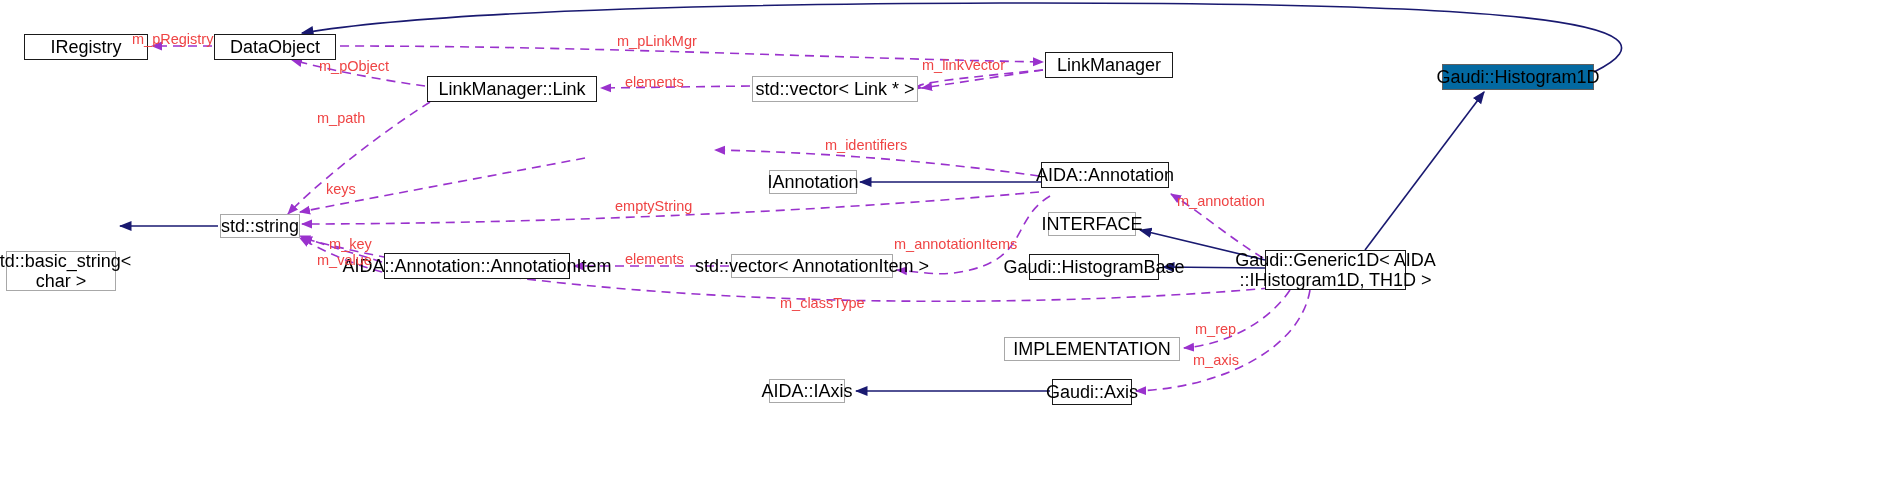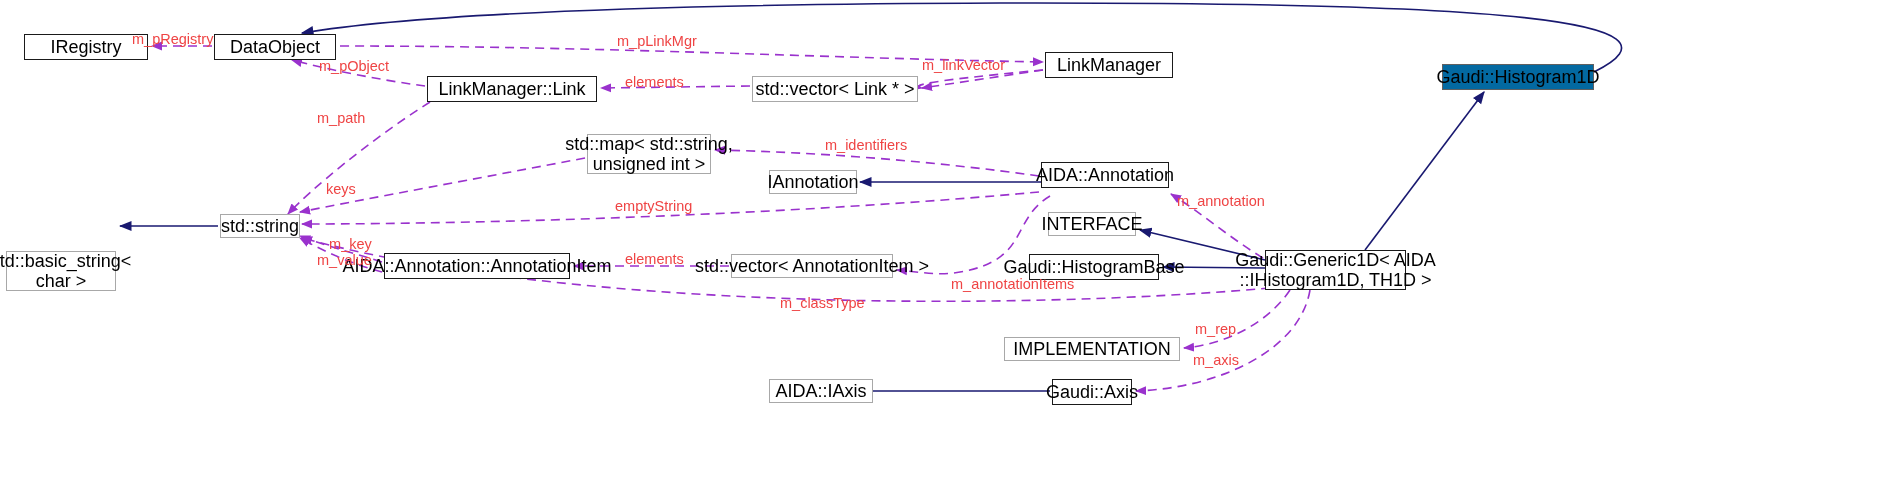--- a/index.html
+++ b/index.html
@@ -129,48 +129,46 @@
       <path d="M 1310 290 C 1300 350 1220 388 1136 391" marker-end="url(#arrow-purple)"></path>
     </g>
   </svg>
 
   <div class="node solid" style="left:24px;  top:34px;  width:124px; height:26px;">IRegistry</div>
   <div class="node solid" style="left:214px; top:34px;  width:122px; height:26px;">DataObject</div>
   <div class="node solid" style="left:427px; top:76px;  width:170px; height:26px;">LinkManager::Link</div>
   <div class="node light" style="left:752px; top:76px;  width:166px; height:26px;">std::vector&lt; Link * &gt;</div>
   <div class="node solid" style="left:1045px;top:52px;  width:128px; height:26px;">LinkManager</div>
   <div class="node focus" style="left:1442px;top:64px;  width:152px; height:26px;">Gaudi::Histogram1D</div>
-  <div class="node light" style="left:587px; top:134px; width:124px; height:40px;">std::map&lt; std::string,
-unsigned int &gt;</div>
   <div class="node light" style="left:769px; top:170px; width:88px;  height:24px;">IAnnotation</div>
   <div class="node solid" style="left:1041px;top:162px; width:128px; height:26px;">AIDA::Annotation</div>
   <div class="node light" style="left:6px;   top:206px; width:110px; height:40px;margin-top:45px;">std::basic_string&lt;
 char &gt;</div>
   <div class="node light" style="left:220px; top:214px; width:80px;  height:24px;">std::string</div>
   <div class="node light" style="left:1048px;top:212px; width:88px;  height:24px;">INTERFACE</div>
   <div class="node solid" style="left:384px; top:253px; width:186px; height:26px;">AIDA::Annotation::AnnotationItem</div>
   <div class="node light" style="left:731px; top:254px; width:162px; height:24px;">std::vector&lt; AnnotationItem &gt;</div>
   <div class="node solid" style="left:1029px;top:254px; width:130px; height:26px;">Gaudi::HistogramBase</div>
   <div class="node solid" style="left:1265px;top:250px; width:141px; height:40px;">Gaudi::Generic1D&lt; AIDA
 ::IHistogram1D, TH1D &gt;</div>
   <div class="node light" style="left:1004px;top:337px; width:176px; height:24px;text-align:center;">IMPLEMENTATION</div>
-  <div class="node light" style="left:769px; top:379px; width:104px;  height:24px;">AIDA::IAxis</div>
+  <div class="node light" style="left:769px; top:379px; width:76px;  height:24px;">AIDA::IAxis</div>
   <div class="node solid" style="left:1052px;top:379px; width:80px;  height:26px;">Gaudi::Axis</div>
 
   <div class="edge-label" style="left:132px;  top:31px;">m_pRegistry</div>
   <div class="edge-label" style="left:617px;  top:33px;">m_pLinkMgr</div>
   <div class="edge-label" style="left:922px;  top:57px;">m_linkVector</div>
   <div class="edge-label" style="left:319px;  top:58px;">m_pObject</div>
   <div class="edge-label" style="left:625px;  top:74px;">elements</div>
   <div class="edge-label" style="left:317px;  top:110px;">m_path</div>
   <div class="edge-label" style="left:779px;  top:137px;margin-left:46px;">m_identifiers</div>
   <div class="edge-label" style="left:326px;  top:181px;">keys</div>
   <div class="edge-label" style="left:615px;  top:198px;">emptyString</div>
   <div class="edge-label" style="left:1177px; top:193px;">m_annotation</div>
   <div class="edge-label" style="left:317px;  top:236px;">m_key
 m_value</div>
   <div class="edge-label" style="left:625px;  top:251px;">elements</div>
-  <div class="edge-label" style="left:951px;  top:236px;margin-top:40px;">m_annotationItems</div>
+  <div class="edge-label" style="left:894px;  top:236px;">m_annotationItems</div>
   <div class="edge-label" style="left:780px;  top:295px;">m_classType</div>
   <div class="edge-label" style="left:1195px; top:321px;">m_rep</div>
   <div class="edge-label" style="left:1193px; top:352px;">m_axis</div>
 
 </div>
 
 </body></html>

